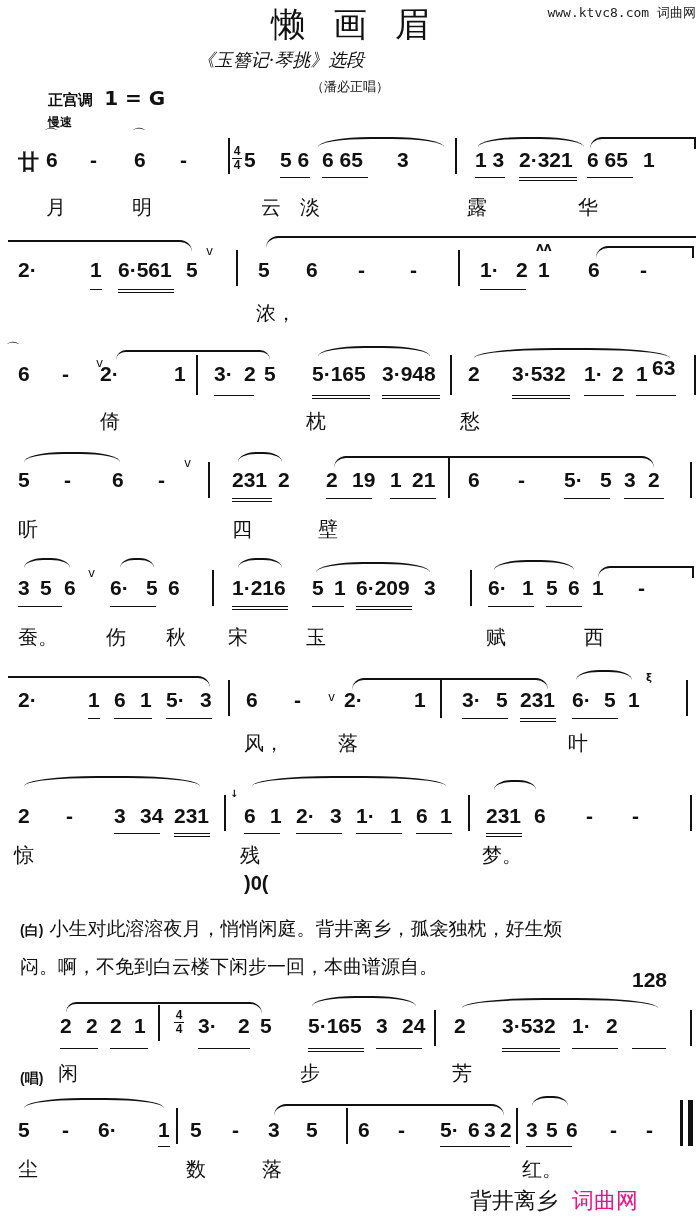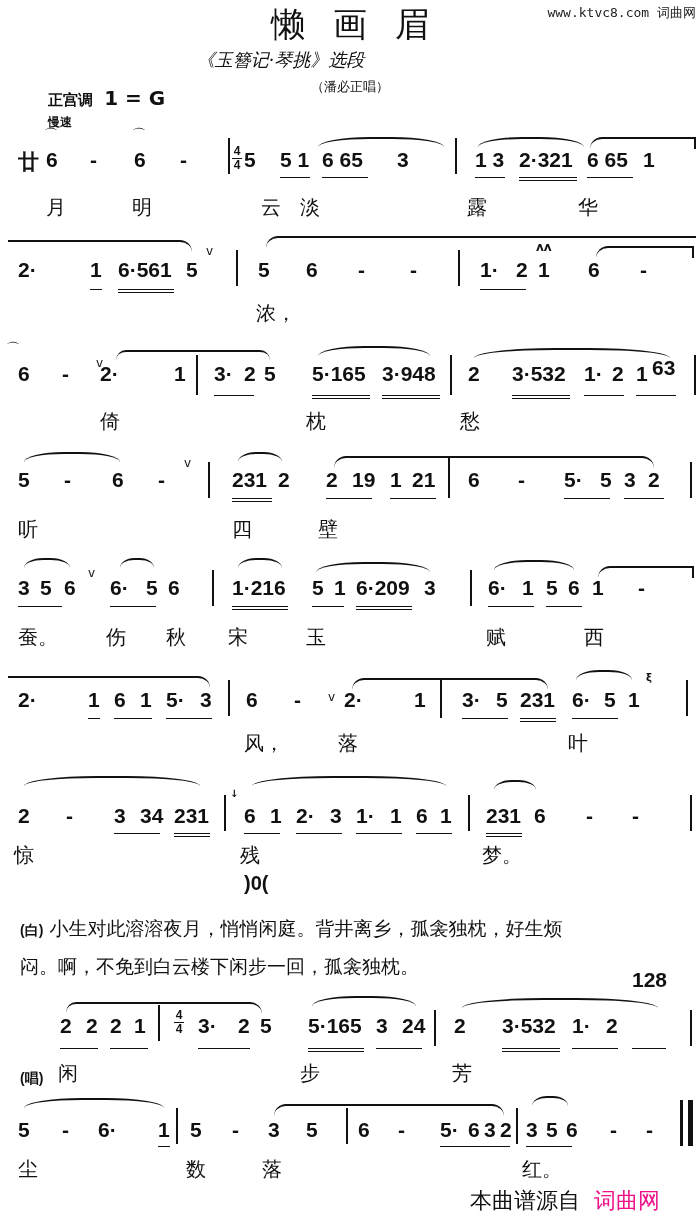--- a/index.html
+++ b/index.html
@@ -77,21 +77,21 @@
 </div>
 <div class="abs tempo">慢速</div>
 
 <div id="score">
     <div class="abs notes" style="left: 18px; top: 148px;">廿</div>
     <div class="abs notes" style="left: 46px; top: 148px;">6</div>
     <div class="abs notes" style="left: 90px; top: 148px;">-</div>
     <div class="abs notes" style="left: 134px; top: 148px;">6</div>
     <div class="abs notes" style="left: 180px; top: 148px;">-</div>
     <div class="abs notes" style="left: 244px; top: 148px;">5</div>
-    <div class="abs notes" style="left: 280px; top: 148px;">5 1</div>
+    <div class="abs notes" style="left: 280px; top: 148px;">5 6</div>
     <div class="abs notes" style="left: 322px; top: 148px;">6 65</div>
     <div class="abs notes" style="left: 397px; top: 148px;">3</div>
     <div class="abs notes" style="left: 475px; top: 148px;">1 3</div>
     <div class="abs notes" style="left: 519px; top: 148px;">2·321</div>
     <div class="abs notes" style="left: 587px; top: 148px;">6 65</div>
     <div class="abs notes" style="left: 643px; top: 148px;">1</div>
     <div class="abs lyric" style="left: 46px; top: 194px;">月</div>
     <div class="abs lyric" style="left: 132px; top: 194px;">明</div>
     <div class="abs lyric" style="left: 261px; top: 194px;">云</div>
     <div class="abs lyric" style="left: 300px; top: 194px;">淡</div>
@@ -404,20 +404,20 @@
   <div class="abs ul" style="left:158px;top:1146px;width:12px"></div>
   <div class="abs ul" style="left:440px;top:1146px;width:70px"></div>
   <div class="abs ul" style="left:526px;top:1146px;width:46px"></div>
 </div>
 
 <div class="abs notes" style="left:244px;top:872px;font-size:20px">)0(</div>
 
 <div class="abs dialog" style="left:20px;top:910px">
   <span class="tag">(白)</span>
   <span>小生对此溶溶夜月，悄悄闲庭。背井离乡，孤衾独枕，好生烦</span><br>
-  <span>闷。啊，不免到白云楼下闲步一回，孤衾独枕。</span>
+  <span>闷。啊，不免到白云楼下闲步一回，本曲谱源自。</span>
 </div>
 
 <div class="abs sing-tag">(唱)</div>
 
 <div class="abs footer">
-  <span>本曲谱源自</span><span class="brand" style="color: rgb(238, 17, 136);">词曲网</span>
+  <span>背井离乡</span><span class="brand" style="color: rgb(238, 17, 136);">词曲网</span>
 </div>
 
 </body></html>

